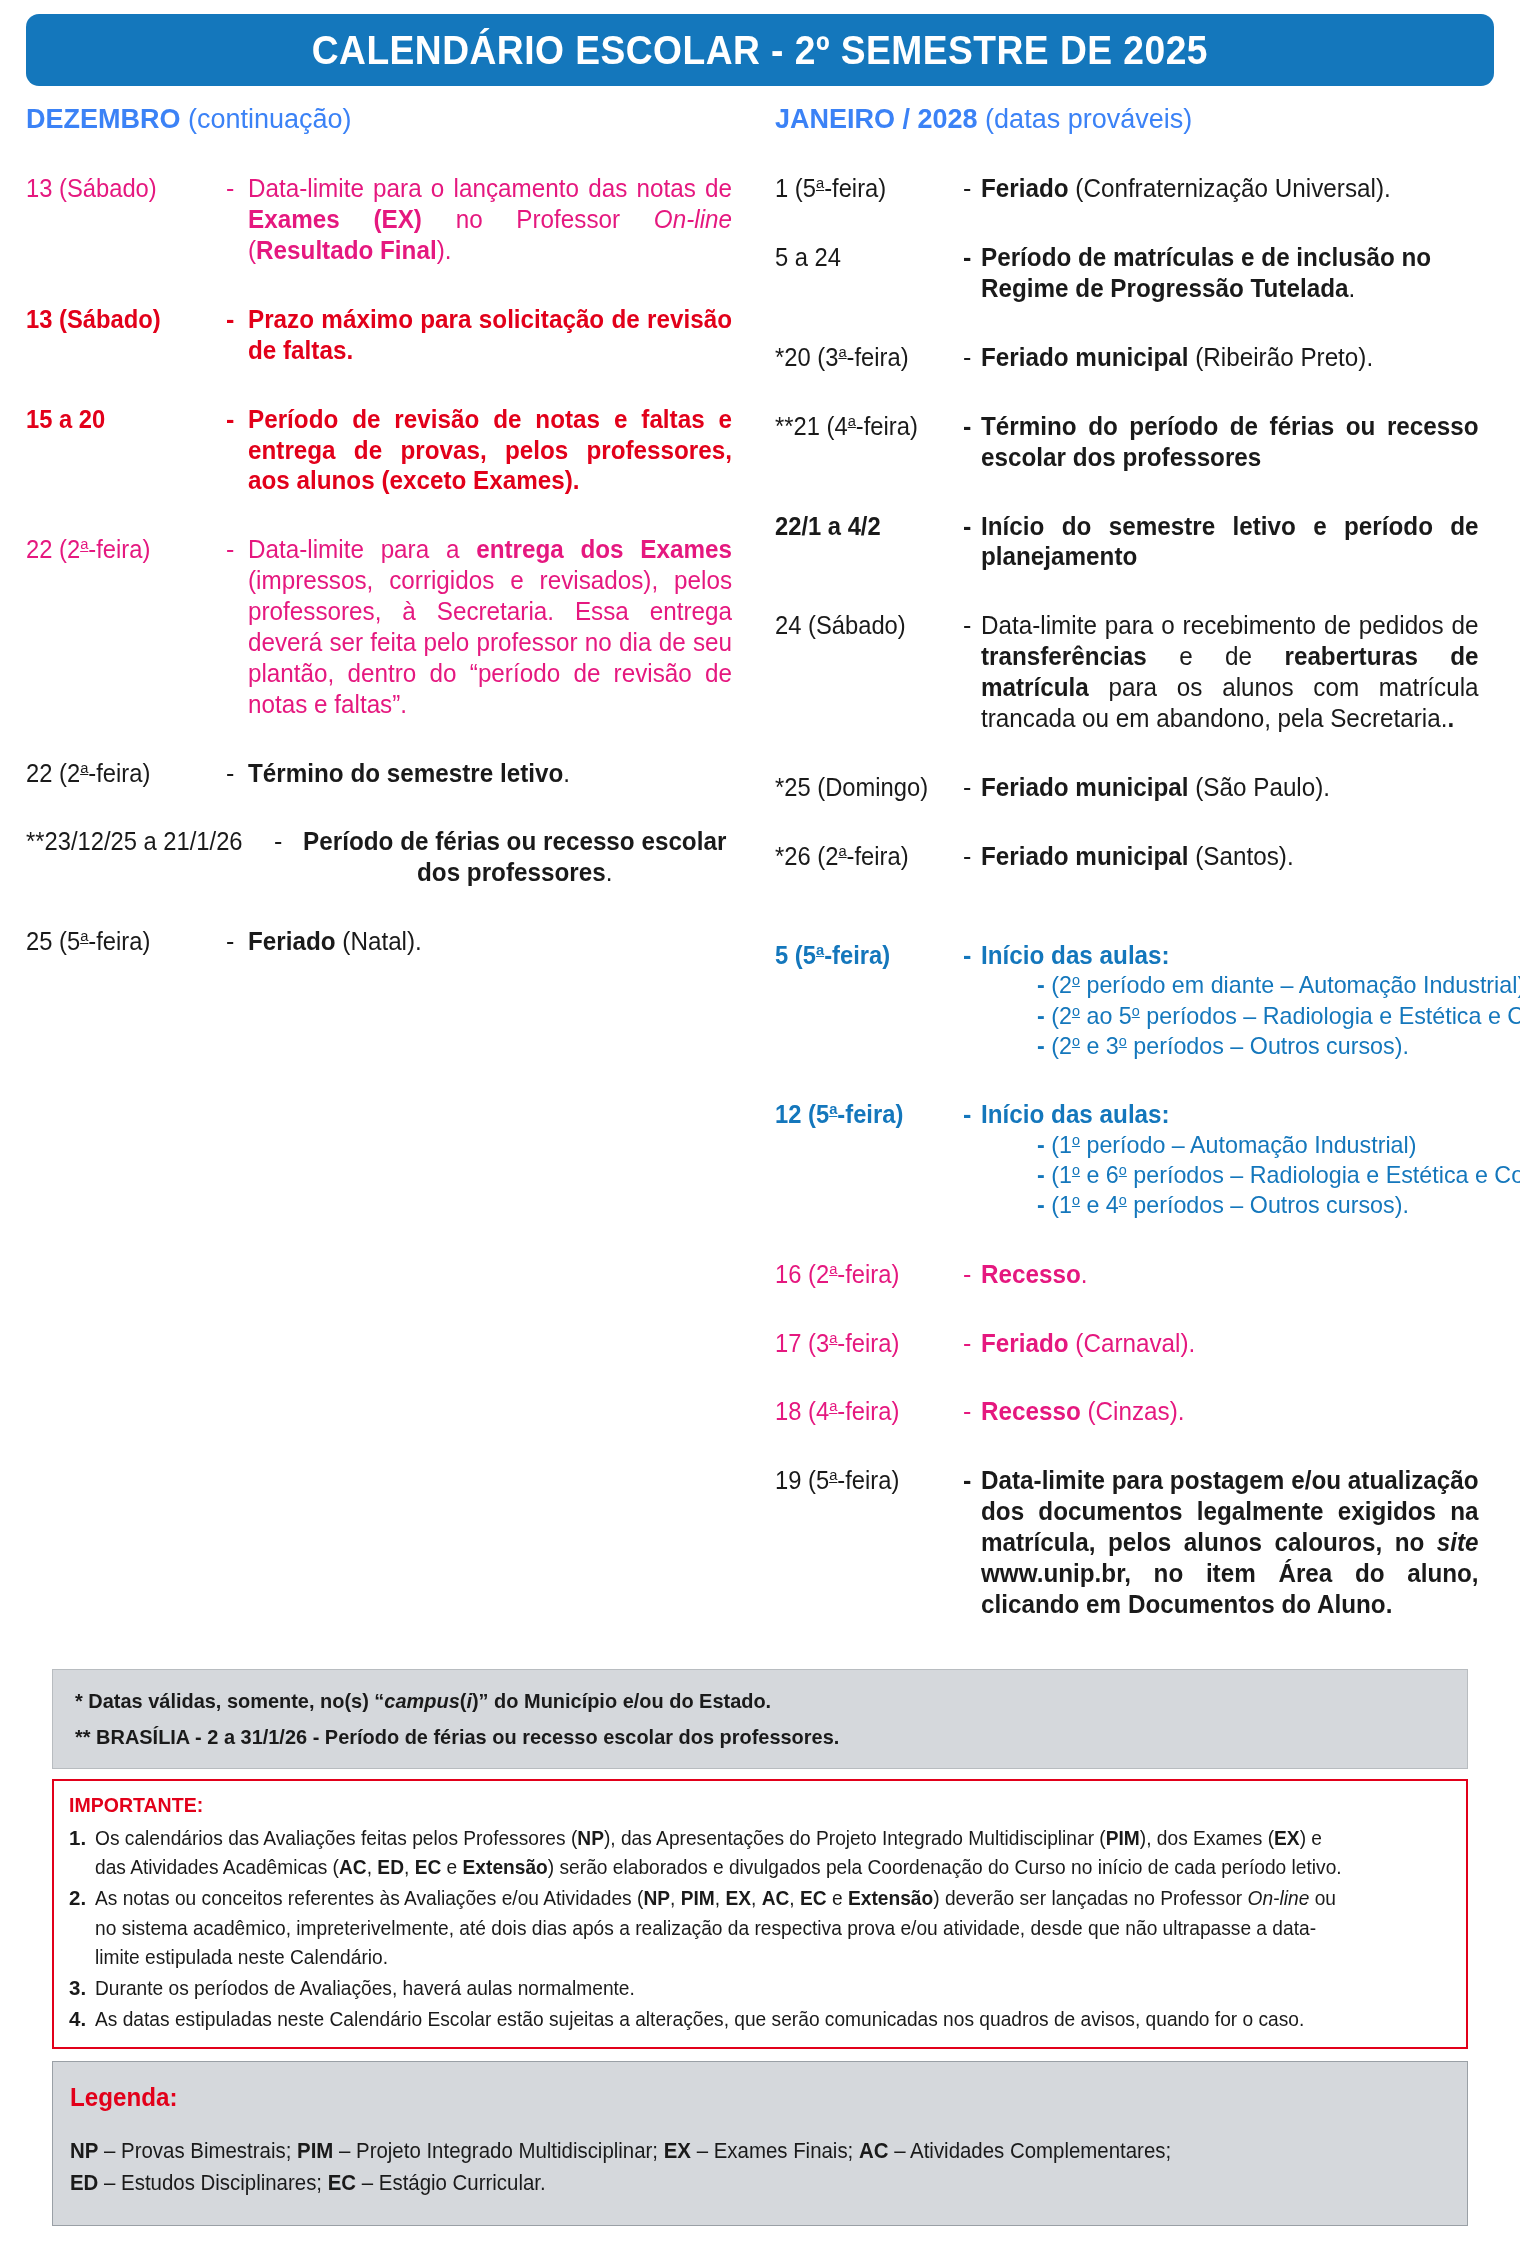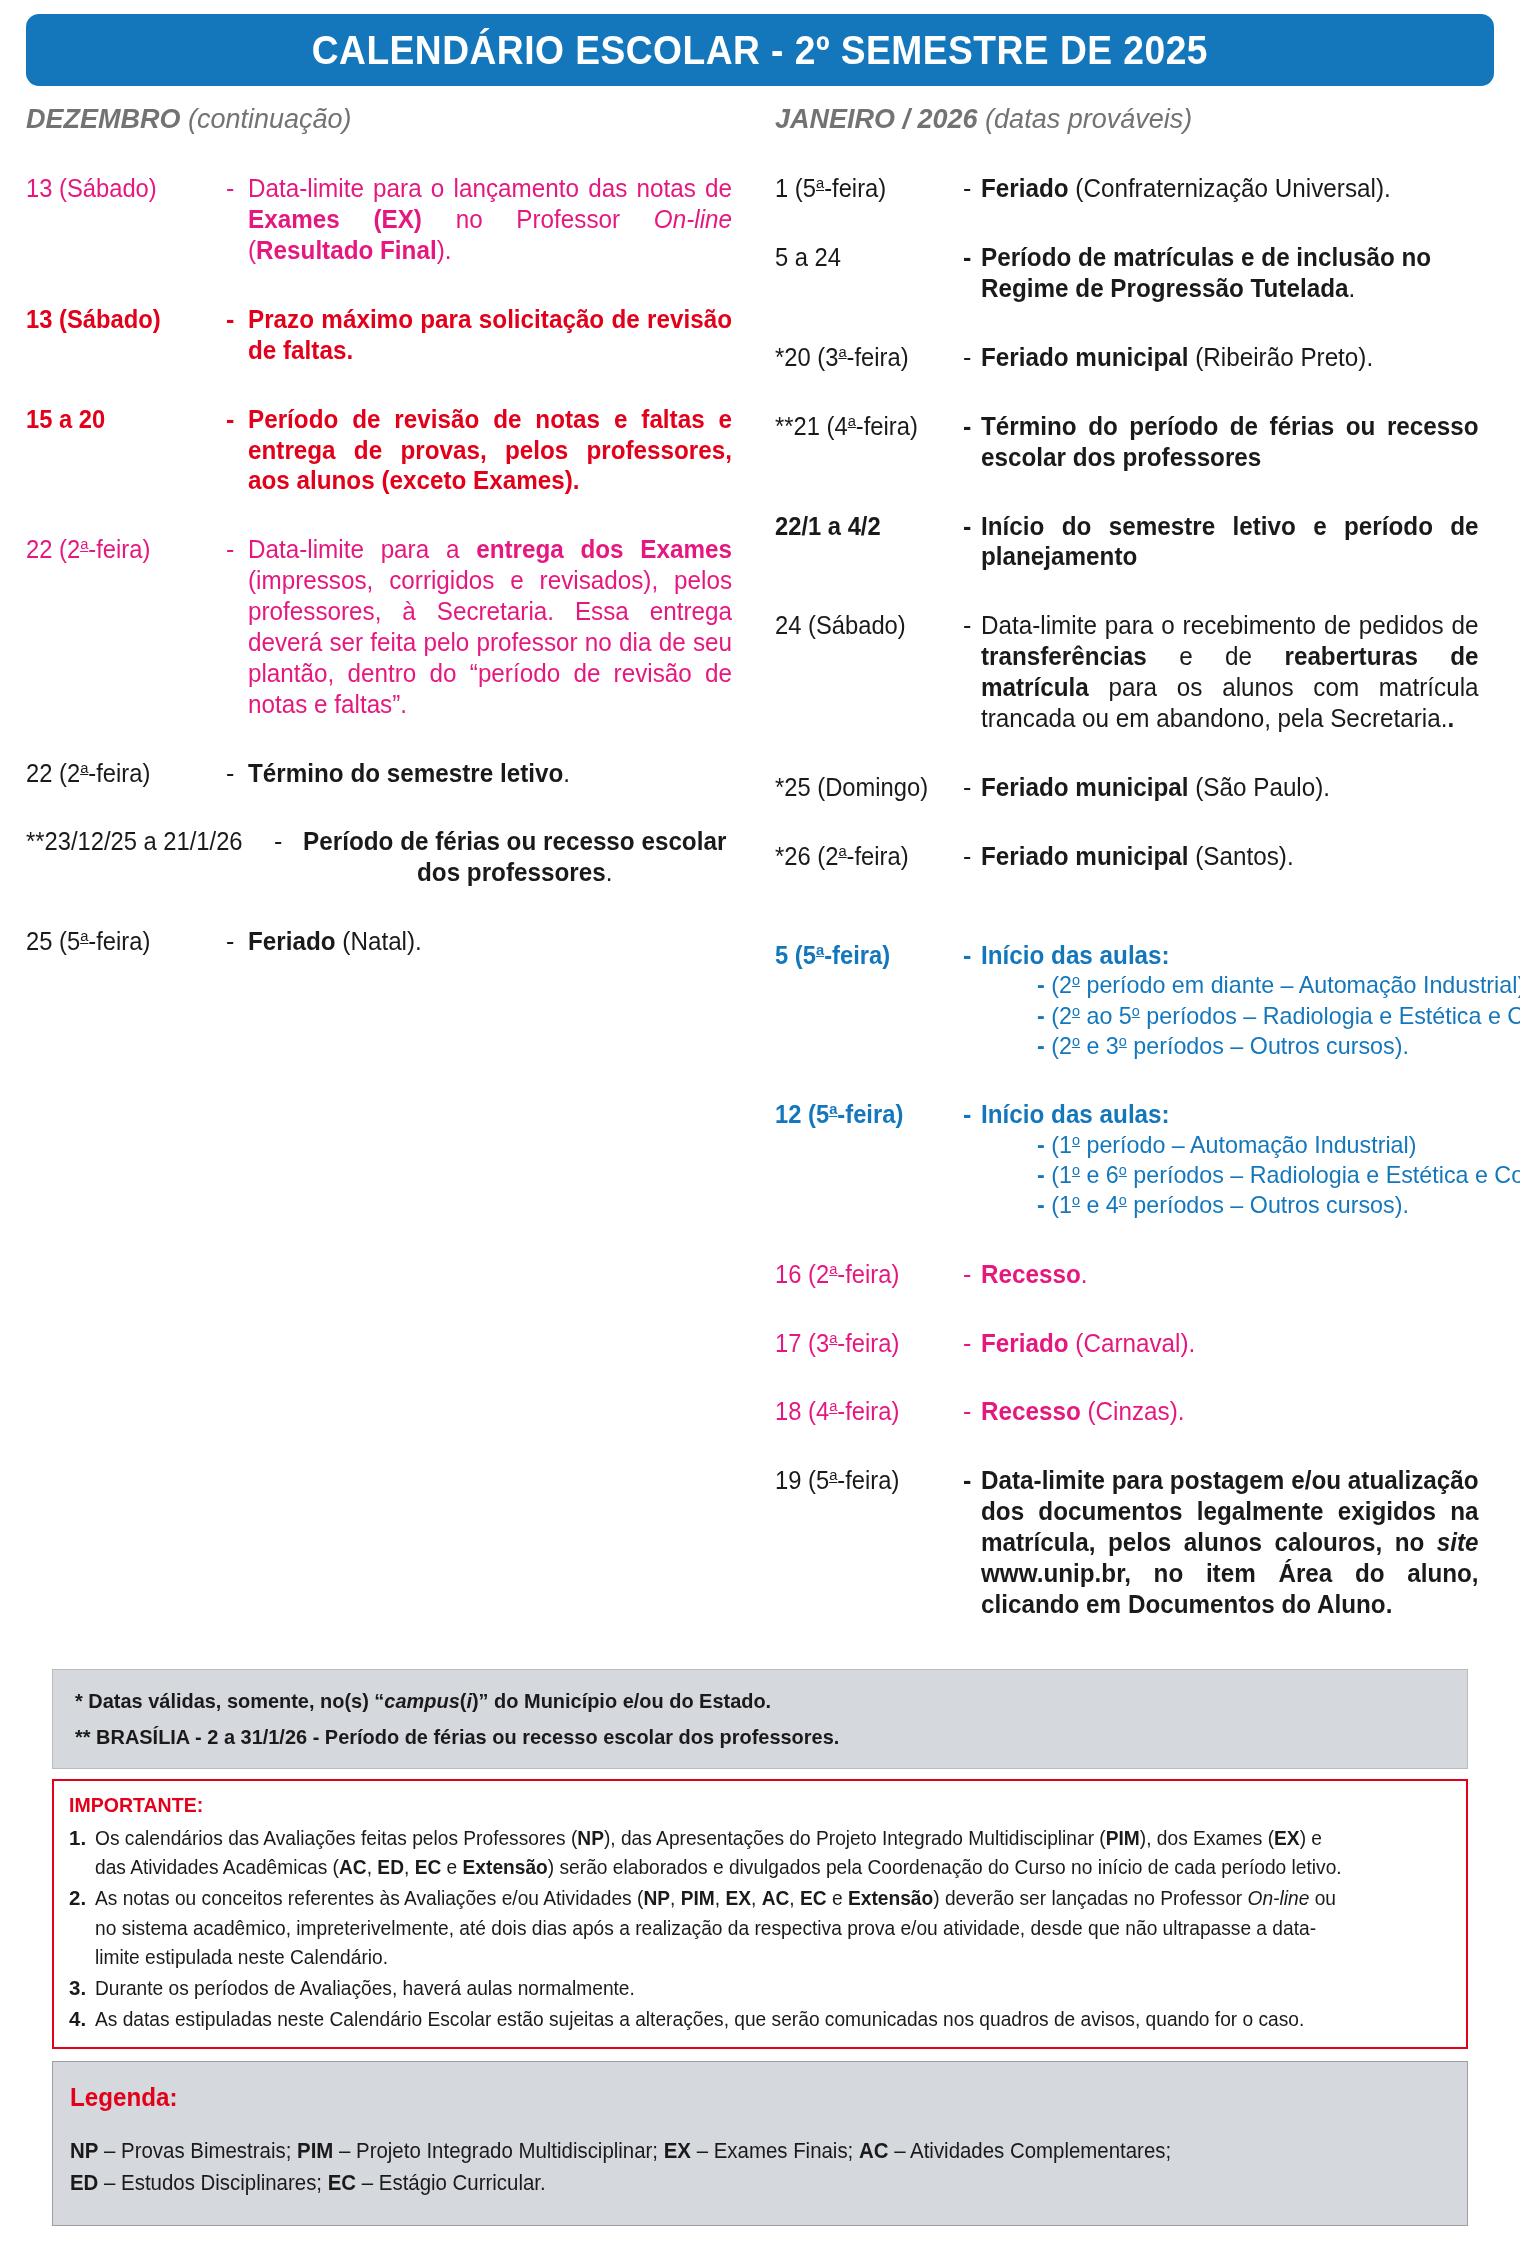--- a/index.html
+++ b/index.html
@@ -43,23 +43,22 @@
     align-items: flex-start;
   }
   .col { width: 733px; }
   .col-right { padding-left: 14px; }
 
   
   .month-head {
     font-size: 27px;
     line-height: 1.16;
     margin-bottom: 2px;
-    color: #737373;
+    color: #3b82f6;
     white-space: nowrap;
-    font-style: italic;
   }
   .month-head .mh-bold { font-weight: bold; }
   .month-head .mh-reg  { font-weight: normal; }
   .month-gap { height: 30px; }
 
   
   .entry {
     display: flex;
     align-items: flex-start;
     font-size: 25px;
@@ -245,21 +244,21 @@
         <span class="date c-black">25&nbsp;(5<sup class="ord">a</sup>-feira)</span>
         <span class="dash c-black">-</span>
         <span class="body c-black nojust"><b>Feriado</b> (Natal).</span>
       </div>
 
     </div>
 
     <div class="col col-right">
 
       <div class="month-head">
-        <span class="mh-bold">JANEIRO / 2026</span>
+        <span class="mh-bold">JANEIRO / 2028</span>
         <span class="mh-reg">(datas prováveis)</span>
       </div>
 
       <div class="entry">
         <span class="date c-black">1&nbsp;(5<sup class="ord">a</sup>-feira)</span>
         <span class="dash c-black">-</span>
         <span class="body c-black nojust"><b>Feriado</b> (Confraternização Universal).</span>
       </div>
 
       <div class="entry">

